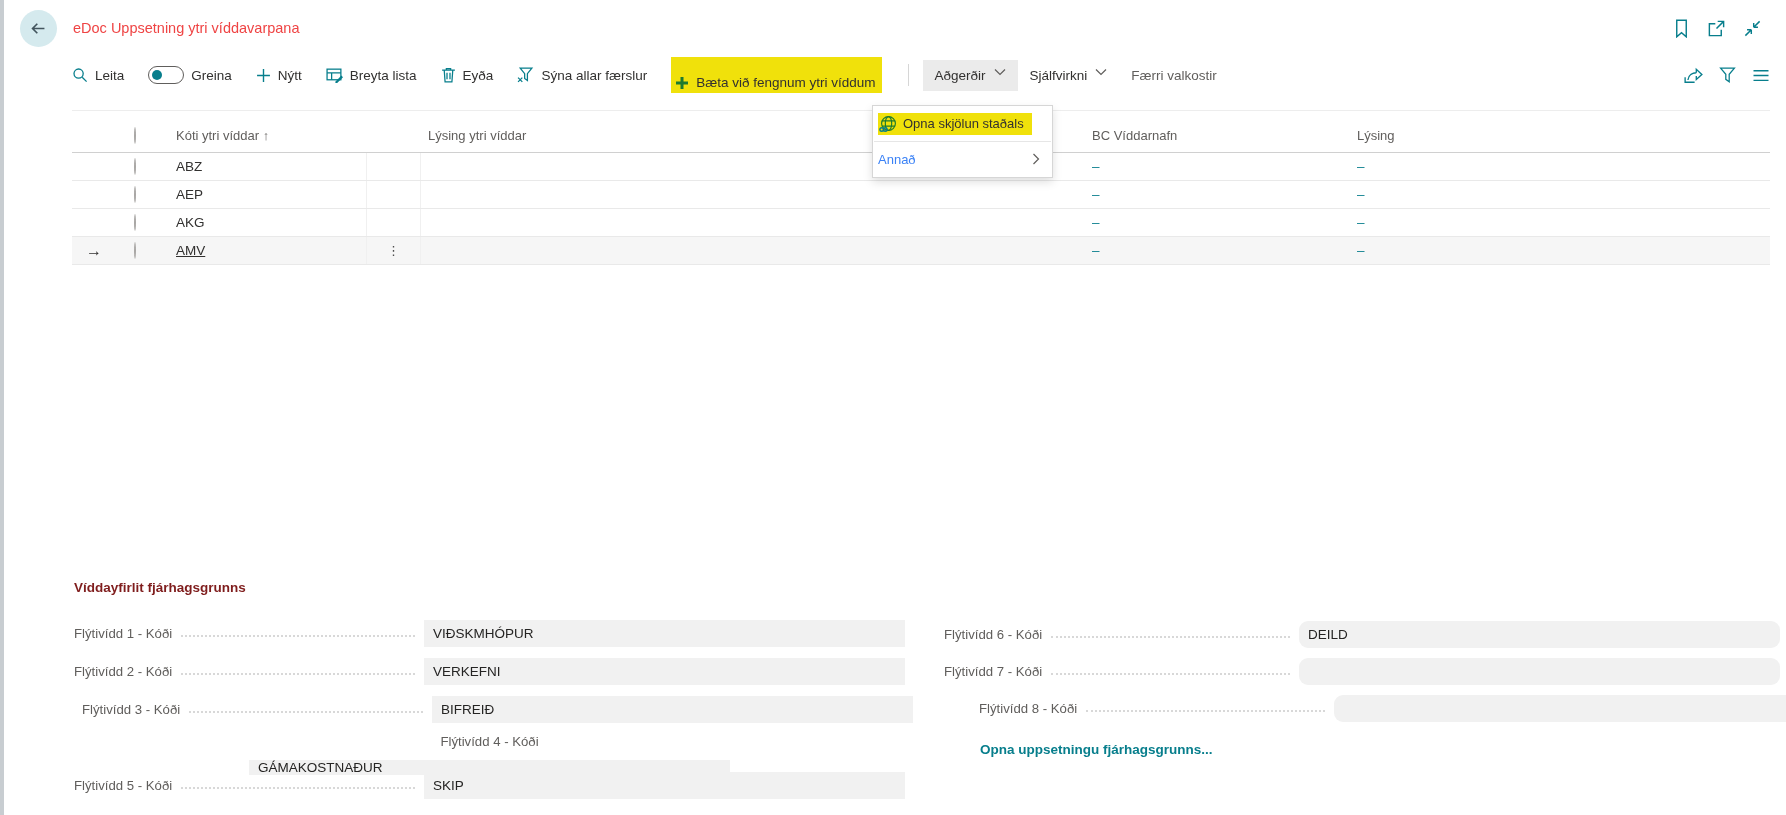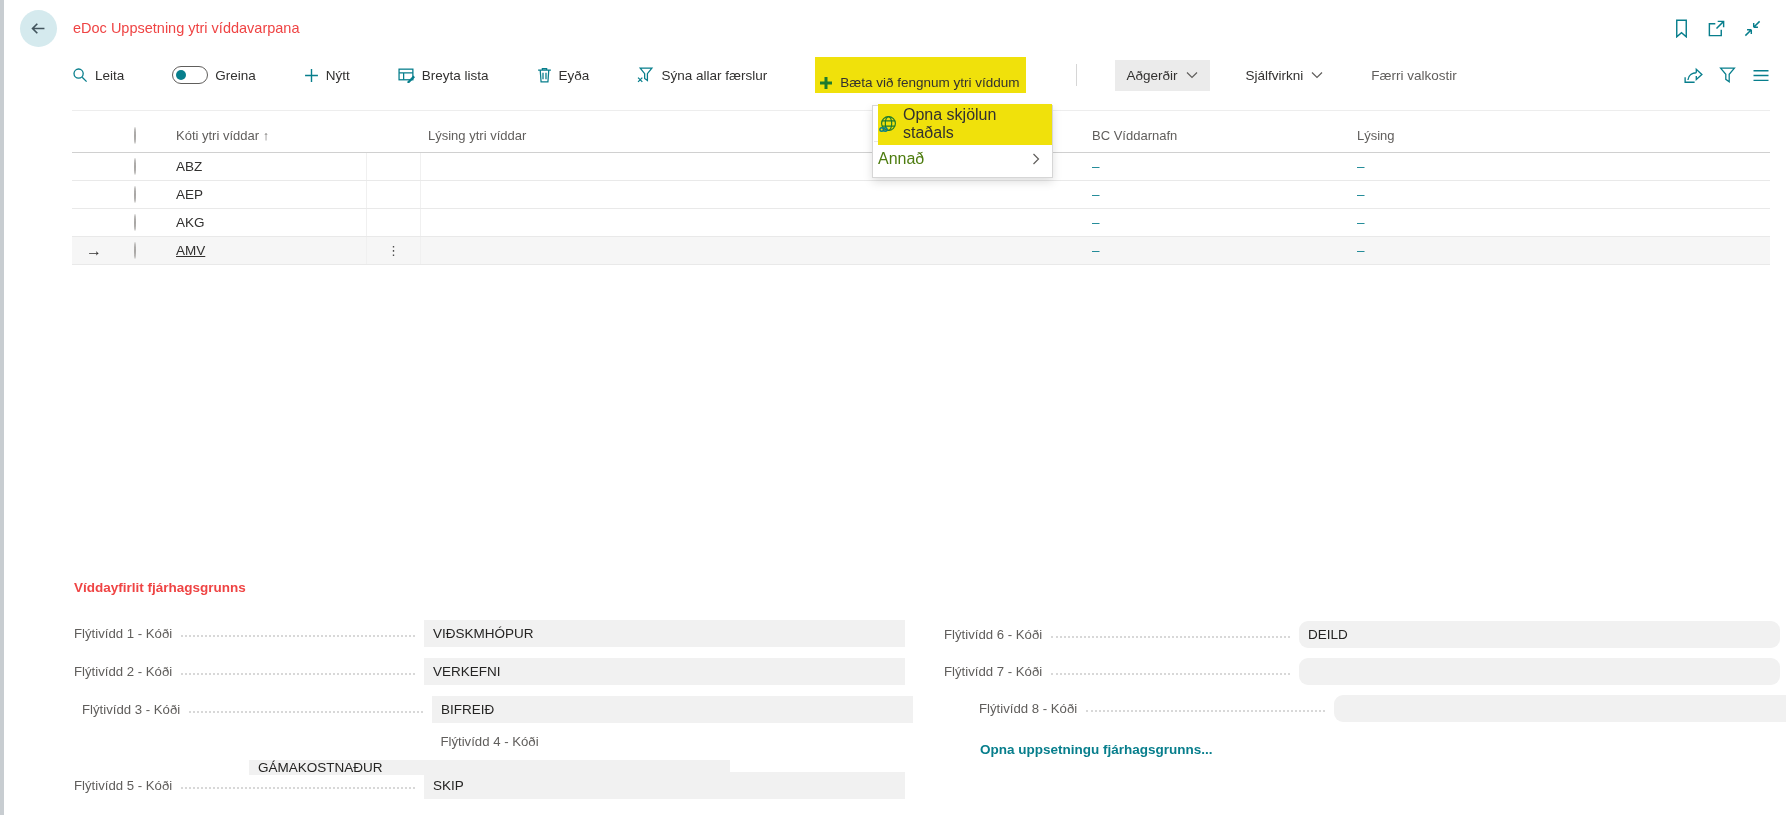--- a/index.html
+++ b/index.html
@@ -11,27 +11,27 @@
   
   .hdr { position:absolute; left:4px; top:0; right:0; height:56px; display:flex; align-items:center; background:#fff; }
   .back-btn { width:37px; height:37px; border-radius:50%; background:#d5eaee; margin-left:16px;
     display:flex; align-items:center; justify-content:center; color:#43555e; cursor:pointer; }
   .hdr-title { margin-left:16px; font-size:14.5px; color:#ef4444; }
   .hdr-icons { margin-left:auto; margin-right:24px; display:flex; gap:17px; align-items:center; }
   .tealic { color:#077E8C; display:inline-flex; align-items:center; justify-content:center; }
 
   
   .toolbar { position:absolute; left:4px; top:56px; right:0; height:38px; display:flex;
-    align-items:center; padding-left:68px; font-size:13.5px; color:#323130;gap:24px; }
+    align-items:center; padding-left:68px; font-size:13.5px; color:#323130; }
   .tb-item { display:flex; align-items:center; gap:7px; margin-right:24px; cursor:pointer; white-space:nowrap; }
   .toggle { width:36px; height:18px; border:1px solid #605e5c; border-radius:10px; position:relative; background:#fff; }
   .toggle .knob { position:absolute; left:3px; top:3px; width:10px; height:10px; border-radius:50%; background:#077E8C; }
   .hl-action { background:#f0e10b; padding:18px 6px 3px 4px; display:flex; align-items:center; gap:7px; }
   .tb-sep { width:1px; height:22px; background:#d6d6d6; margin:0 14px 0 2px; }
-  .tb-menu-btn { display:flex; align-items:center; gap:8px; padding:8px 12px; cursor:pointer; }
+  .tb-menu-btn { display:flex; gap:8px; padding:8px 12px; cursor:pointer; }
   .tb-menu-btn.open { background:#ebebeb; }
   .chev { color:#605e5c; }
   .tb-right { margin-left:auto; margin-right:16px; display:flex; gap:16px; align-items:center; }
 
   
   .grid { position:absolute; left:72px; top:110px; width:1698px; border-top:1px solid #ededed; }
   .trow { display:grid; grid-template-columns:48px 44px 202px 54px 670px 265px 1fr;
     align-items:center; border-bottom:1px solid #e9e9e9; height:28px; font-size:13.5px; }
   .trow.head { height:42px; border-bottom:1px solid #d0d0d0; color:#605e5c; font-size:13px; padding-top:8px; }
   .trow .c-code { padding-left:12px; }
@@ -42,28 +42,28 @@
   .radio { width:17px; height:17px; border:1px solid #a9a7a5; border-radius:50%; margin-left:14px; background:#fff; }
   .dash { color:#077E8C; }
   .rowarrow { color:#323130; font-size:16px; padding-left:14px; }
   .sel { background:#f6f6f6; }
   .sel .c-code span { text-decoration:underline; }
   .dots3 { color:#4d4d4d; font-size:13px; letter-spacing:0; line-height:9px; }
 
   
   .menu { position:absolute; left:872px; top:105px; width:181px; background:#fff;
     border:1px solid #d6d6d6; box-shadow:0 4px 9px rgba(0,0,0,.13); z-index:10; padding:1px 0; }
-  .menu-item { height:34px; display:flex; align-items:center; padding-left:5px; font-size:16px; cursor:pointer; position:relative; }
+  .menu-item { height:34px; display:flex; align-items:center; padding-left:5px; font-size:13px; cursor:pointer; position:relative; }
   .menu-item .ylband { display:flex; align-items:center; gap:6px; background:#f0e10b; padding:2px 8px 3px 2px; }
   .menu-div { height:1px; background:#e6e6e6; margin:0 1px; }
-  .menu-item.plain { color:#4d7c0f; }
+  .menu-item.plain { color:#3b82f6; }
   .menu-item .chev-r { position:absolute; right:12px; color:#605e5c; }
 
   
-  .fb-title { position:absolute; left:74px; top:580px; font-size:13.5px; font-weight:bold; color:#ef4444; }
+  .fb-title { position:absolute; left:74px; top:580px; font-size:13.5px; font-weight:bold; color:#7f1d1d; }
   .fld { position:absolute; height:27px; display:flex; align-items:center; }
   .fld .lbl { font-size:13.2px; color:#605e5c; white-space:nowrap; }
   .fld .leader { flex:1; border-bottom:2px dotted #d8d8d8; height:58%; margin:0 9px 9px 9px; }
   .fld .val { width:481px; height:27px; background:#f1f1f1; font-size:13.5px; color:#252423;
     display:flex; align-items:center; padding-left:9px; }
   .fld.fl { left:74px; width:831px; }
   .fld.fr { left:944px; width:836px; } .fld.fr .val { width:481px;border-radius:9px; }
   .fb-link { position:absolute; left:944px; top:742px; font-size:13.5px; font-weight:bold;
     color:#077E8C; cursor:pointer;margin-left:36px; }
 

